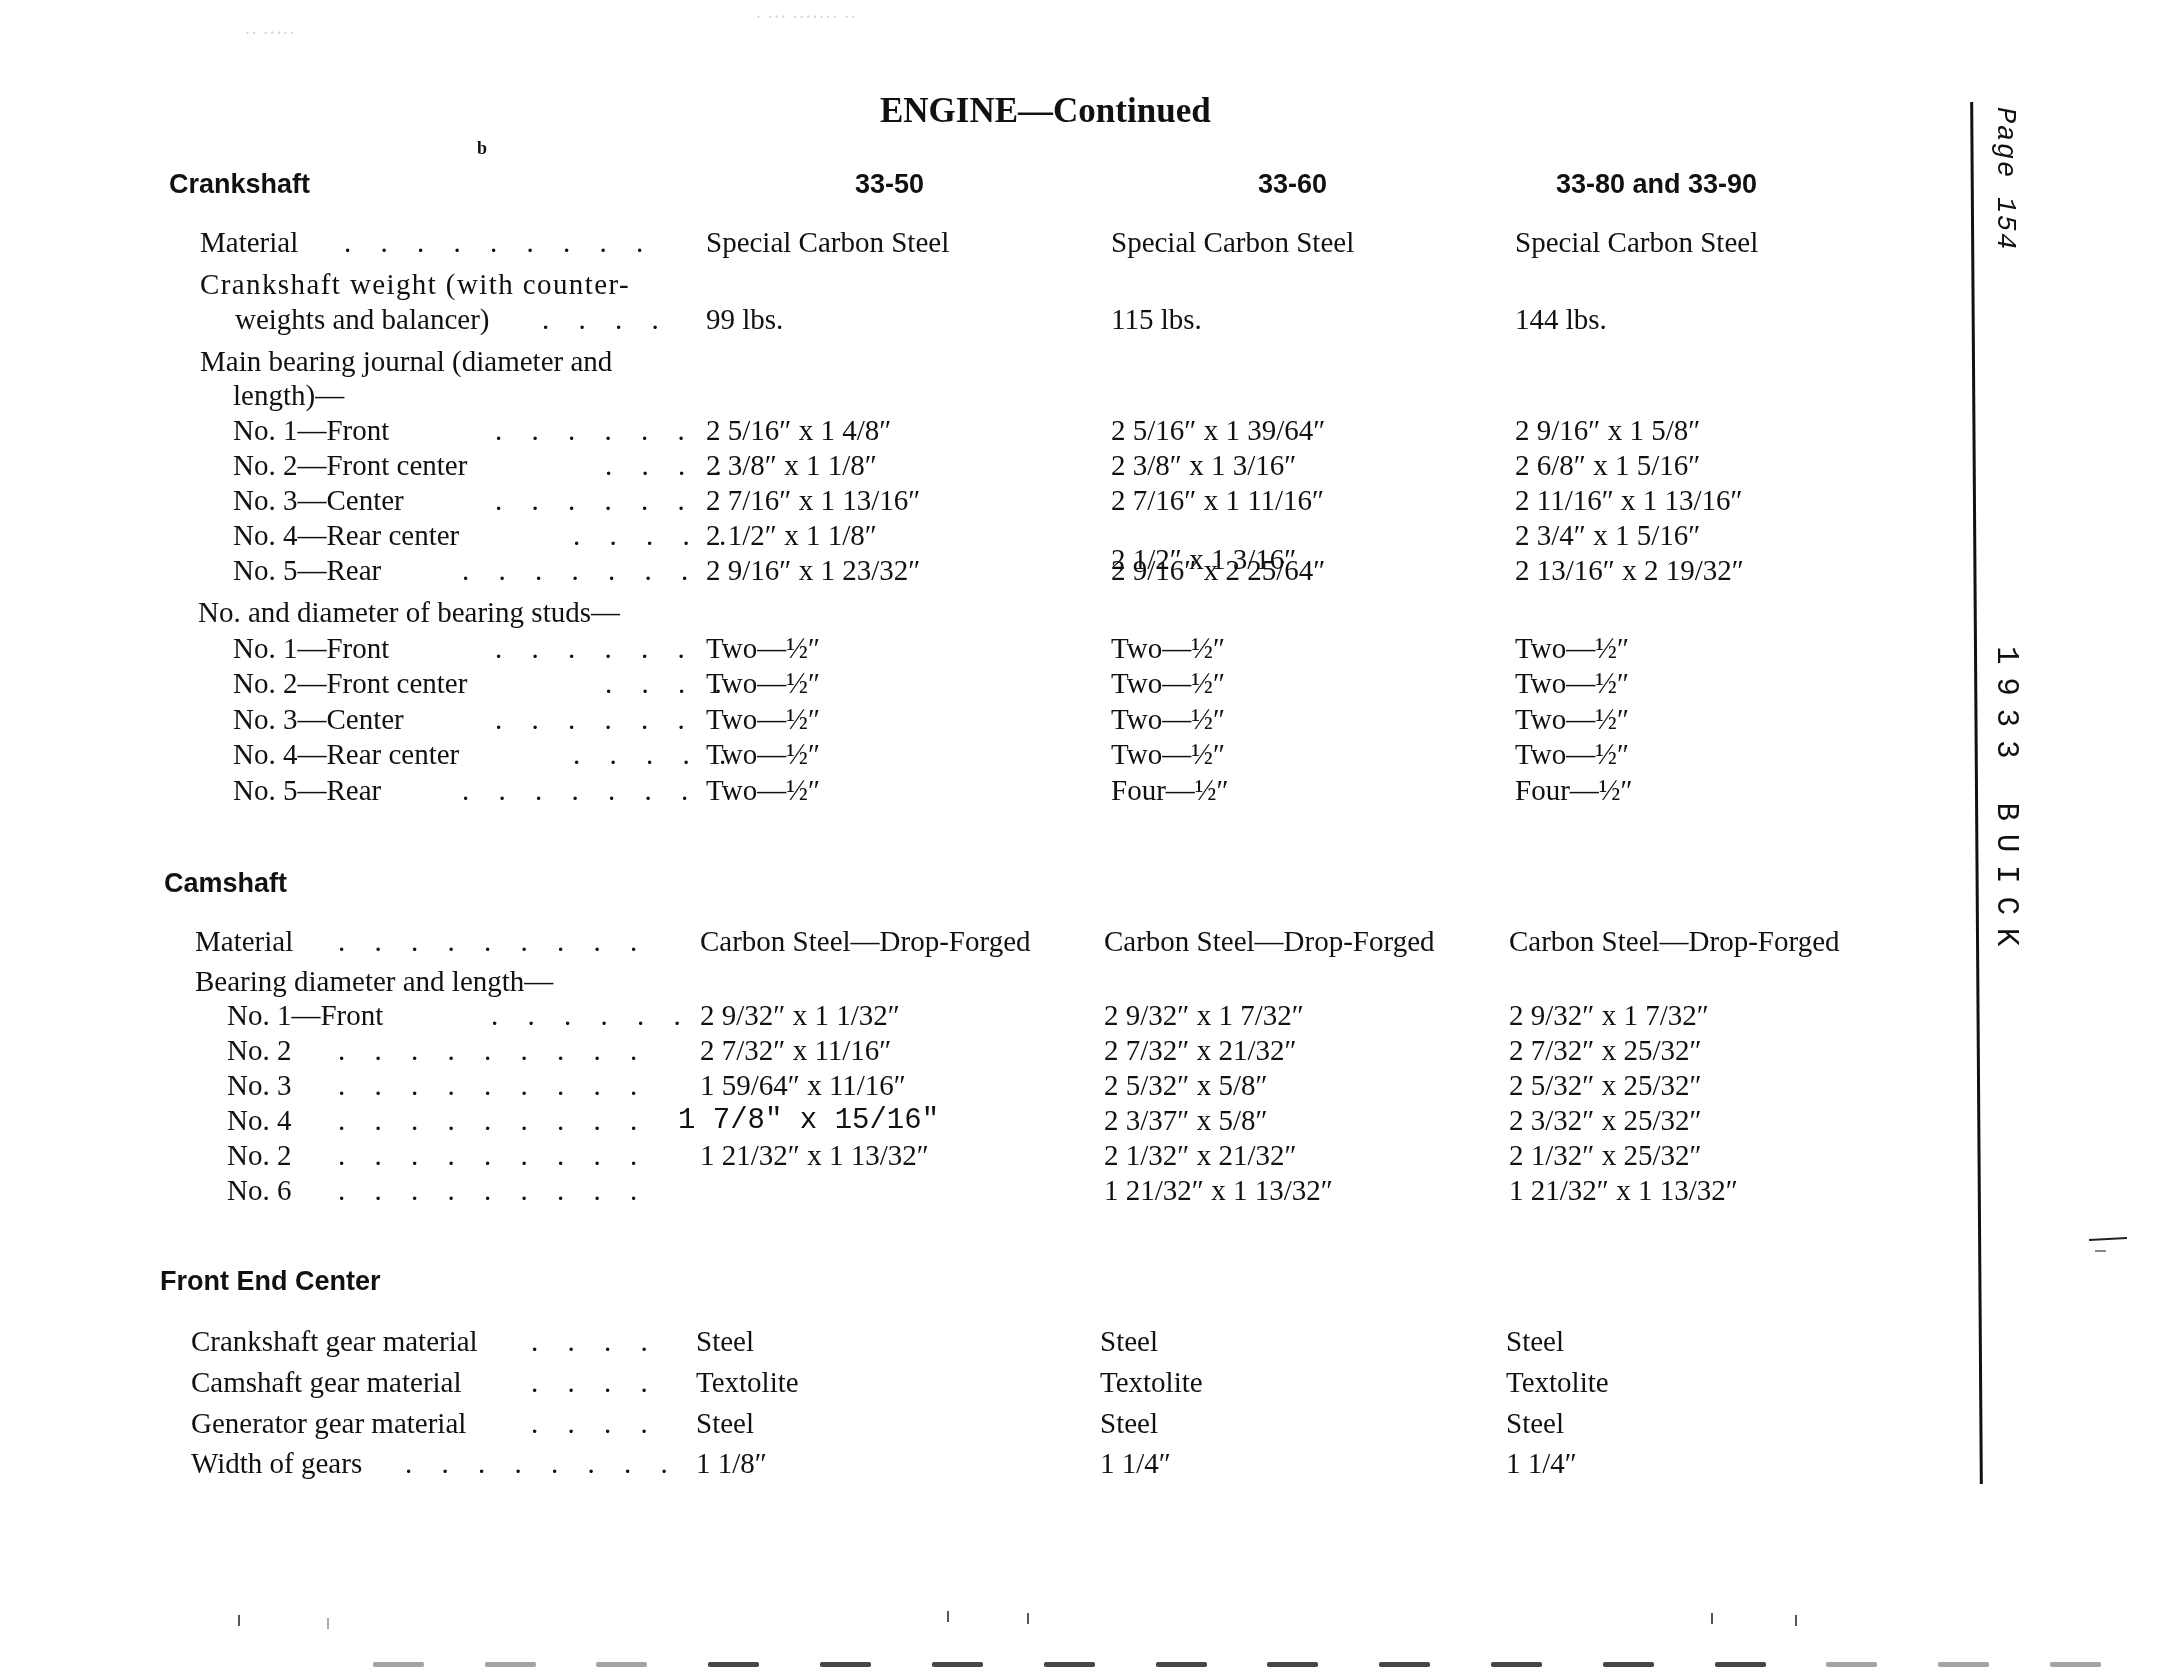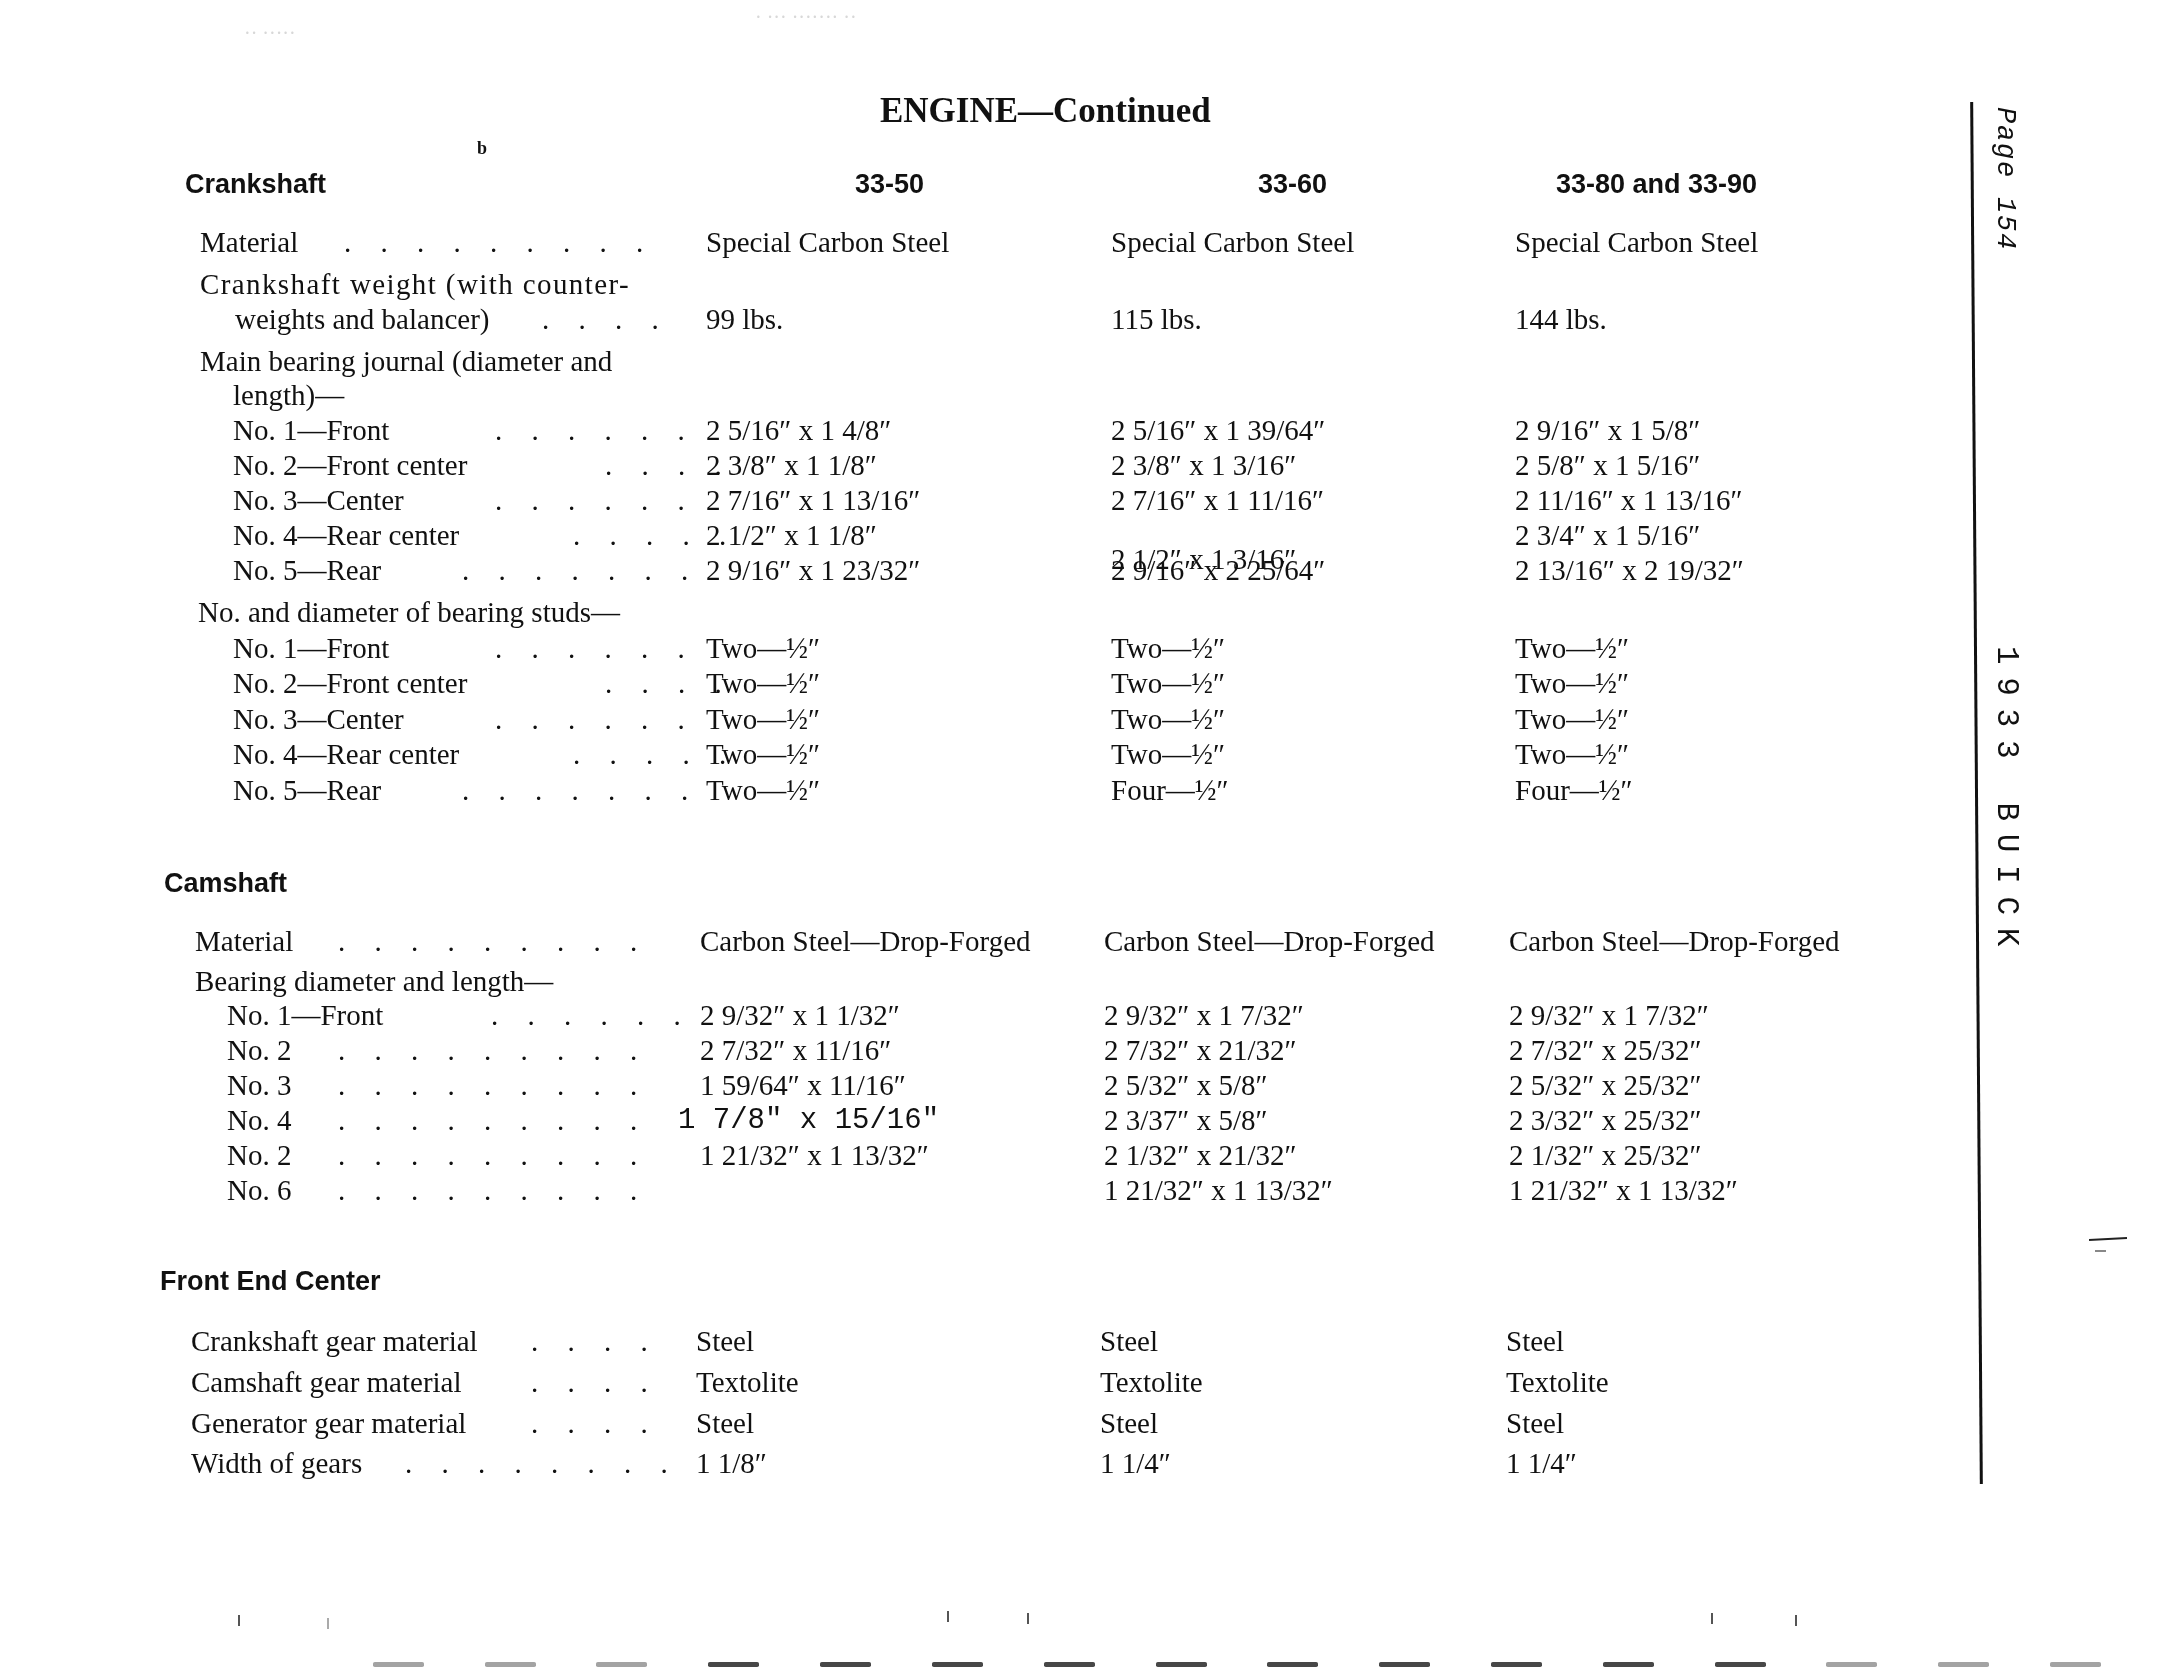--- a/index.html
+++ b/index.html
@@ -27,21 +27,21 @@
 
 <div class="abs title" style="left:880px;top:91px;">ENGINE—Continued</div>
 <div class="abs" style="left:477px;top:138px;font-size:18px;font-weight:bold;">b</div>
 
 <div class="vrule"></div>
 <div class="vtext" style="left:2020px;top:107px;font-style:italic;letter-spacing:1.8px;">Page 154</div>
 <div class="vtext" style="left:2024px;top:646px;font-size:31px;letter-spacing:12.7px;">1933 BUICK</div>
 <div class="small-mark" style="left:2089px;top:1238px;width:38px;height:1.8px;transform:rotate(-3deg);"></div>
 <div class="small-mark" style="left:2095px;top:1250px;width:11px;height:1.8px;background:#888;"></div>
 
-<div class="abs section" style="left:169px;top:169px;margin-left:16px;">Crankshaft</div>
+<div class="abs section" style="left:169px;top:169px;">Crankshaft</div>
 <div class="abs colhead" style="left:855px;top:169px;">33-50</div>
 <div class="abs colhead" style="left:1258px;top:169px;">33-60</div>
 <div class="abs colhead" style="left:1556px;top:169px;">33-80 and 33-90</div>
 
 <div class="row" style="top:225px;">
   <span class="lbl" style="left:200px;">Material</span>
   <span class="dots" style="left:344px;">. . . . . . . . .</span>
   <span class="val" style="left:706px;">Special Carbon Steel</span>
   <span class="val" style="left:1111px;">Special Carbon Steel</span>
   <span class="val" style="left:1515px;">Special Carbon Steel</span>
@@ -69,21 +69,21 @@
       <span class="dots" style="left: 495px;">. . . . . .</span>
       <span class="val" style="left: 706px;">2 5/16″ x 1 4/8″</span>
       <span class="val" style="left: 1111px;">2 5/16″ x 1 39/64″</span>
       <span class="val" style="left: 1515px;">2 9/16″ x 1 5/8″</span>
     </div>
     <div class="row" style="top: 448px;">
       <span class="lbl" style="left: 233px;">No. 2—Front center</span>
       <span class="dots" style="left: 605px;">. . . .</span>
       <span class="val" style="left: 706px;">2 3/8″ x 1 1/8″</span>
       <span class="val" style="left: 1111px;">2 3/8″ x 1 3/16″</span>
-      <span class="val" style="left: 1515px;">2 5/8″ x 1 5/16″</span>
+      <span class="val" style="left: 1515px;">2 6/8″ x 1 5/16″</span>
     </div>
     <div class="row" style="top: 483px;">
       <span class="lbl" style="left: 233px;">No. 3—Center</span>
       <span class="dots" style="left: 495px;">. . . . . .</span>
       <span class="val" style="left: 706px;">2 7/16″ x 1 13/16″</span>
       <span class="val" style="left: 1111px;">2 7/16″ x 1 11/16″</span>
       <span class="val" style="left: 1515px;">2 11/16″ x 1 13/16″</span>
     </div>
     <div class="row" style="top: 518px;">
       <span class="lbl" style="left: 233px;">No. 4—Rear center</span>

